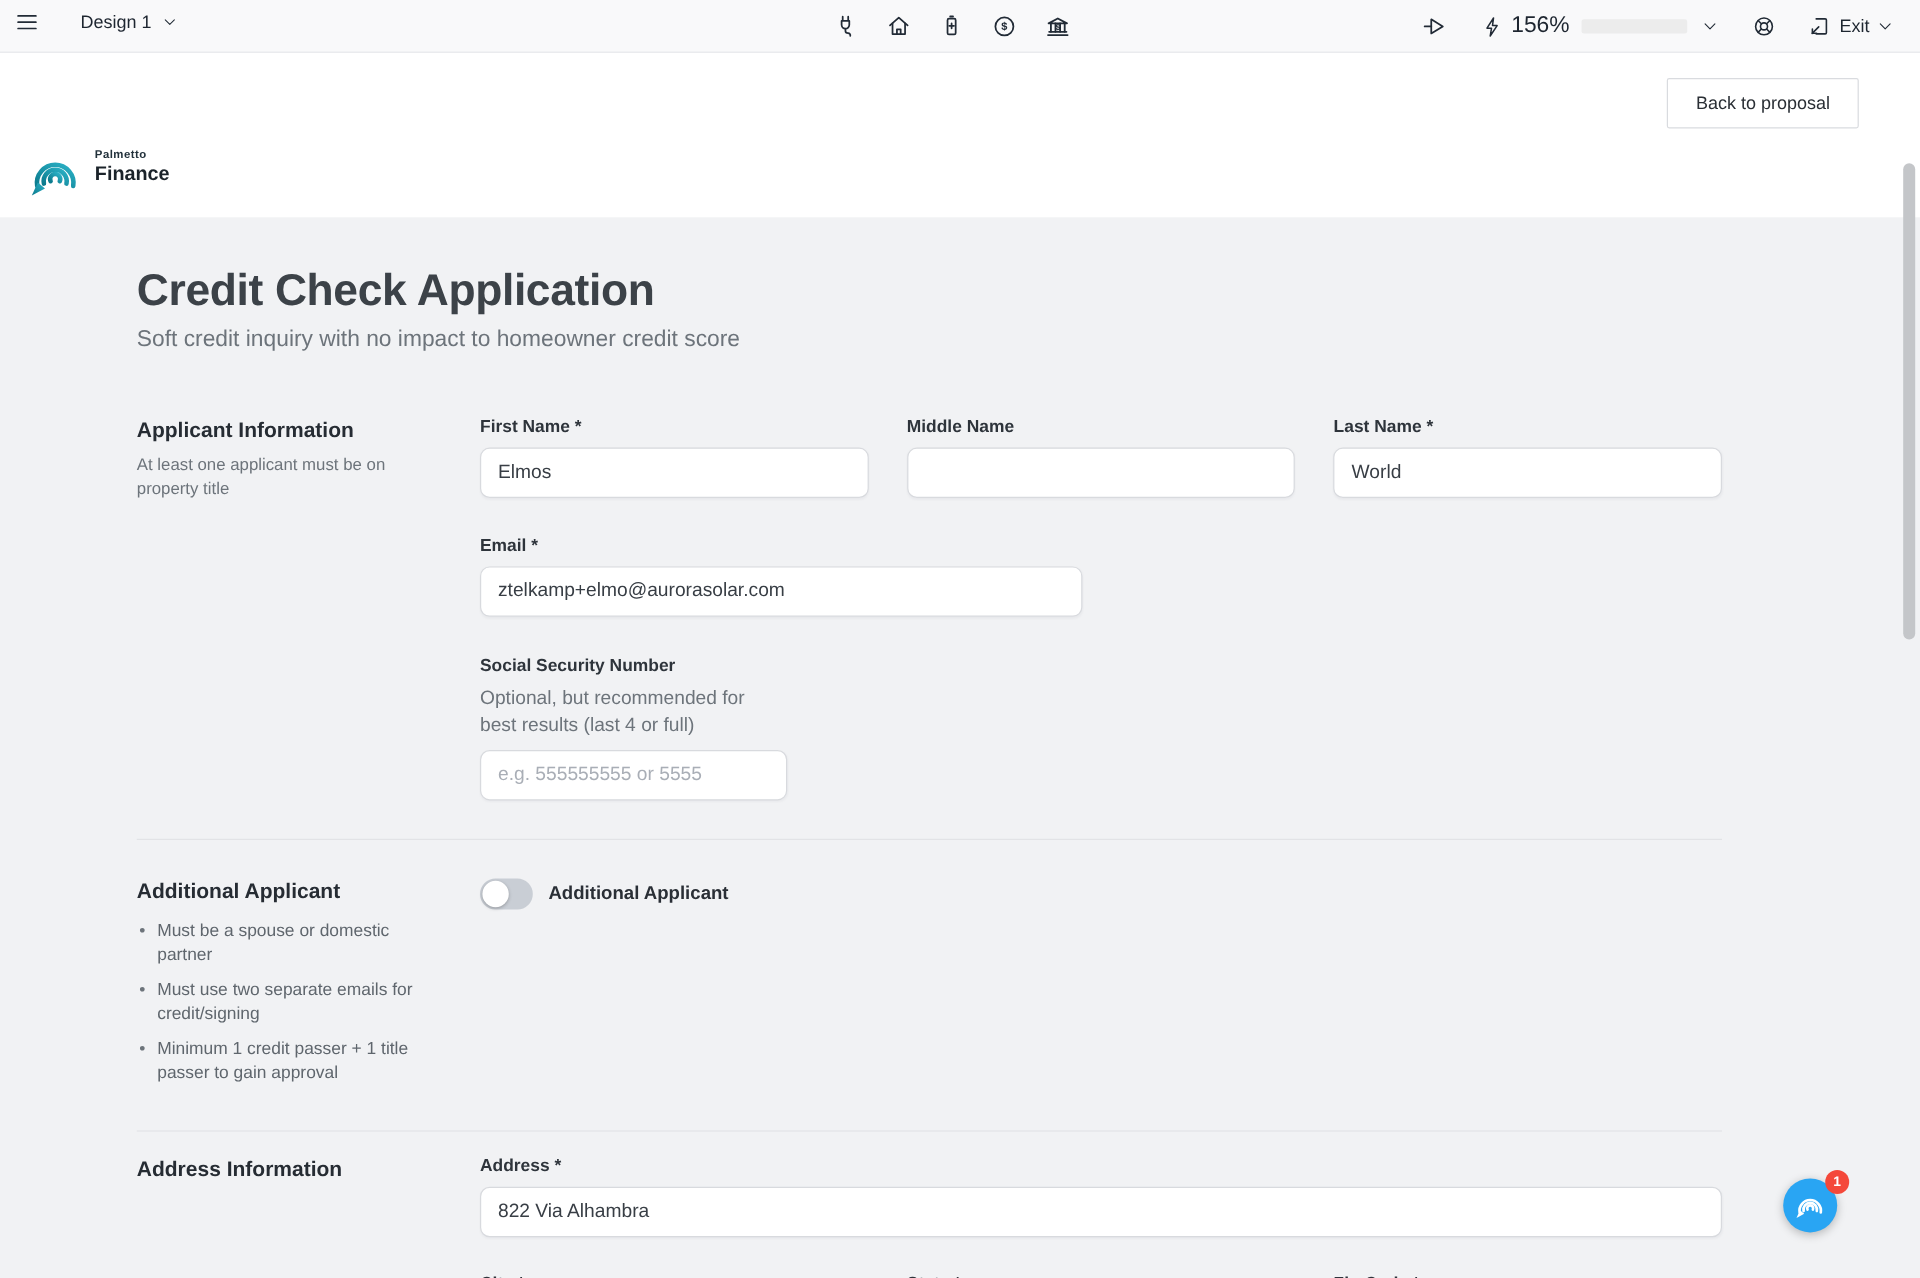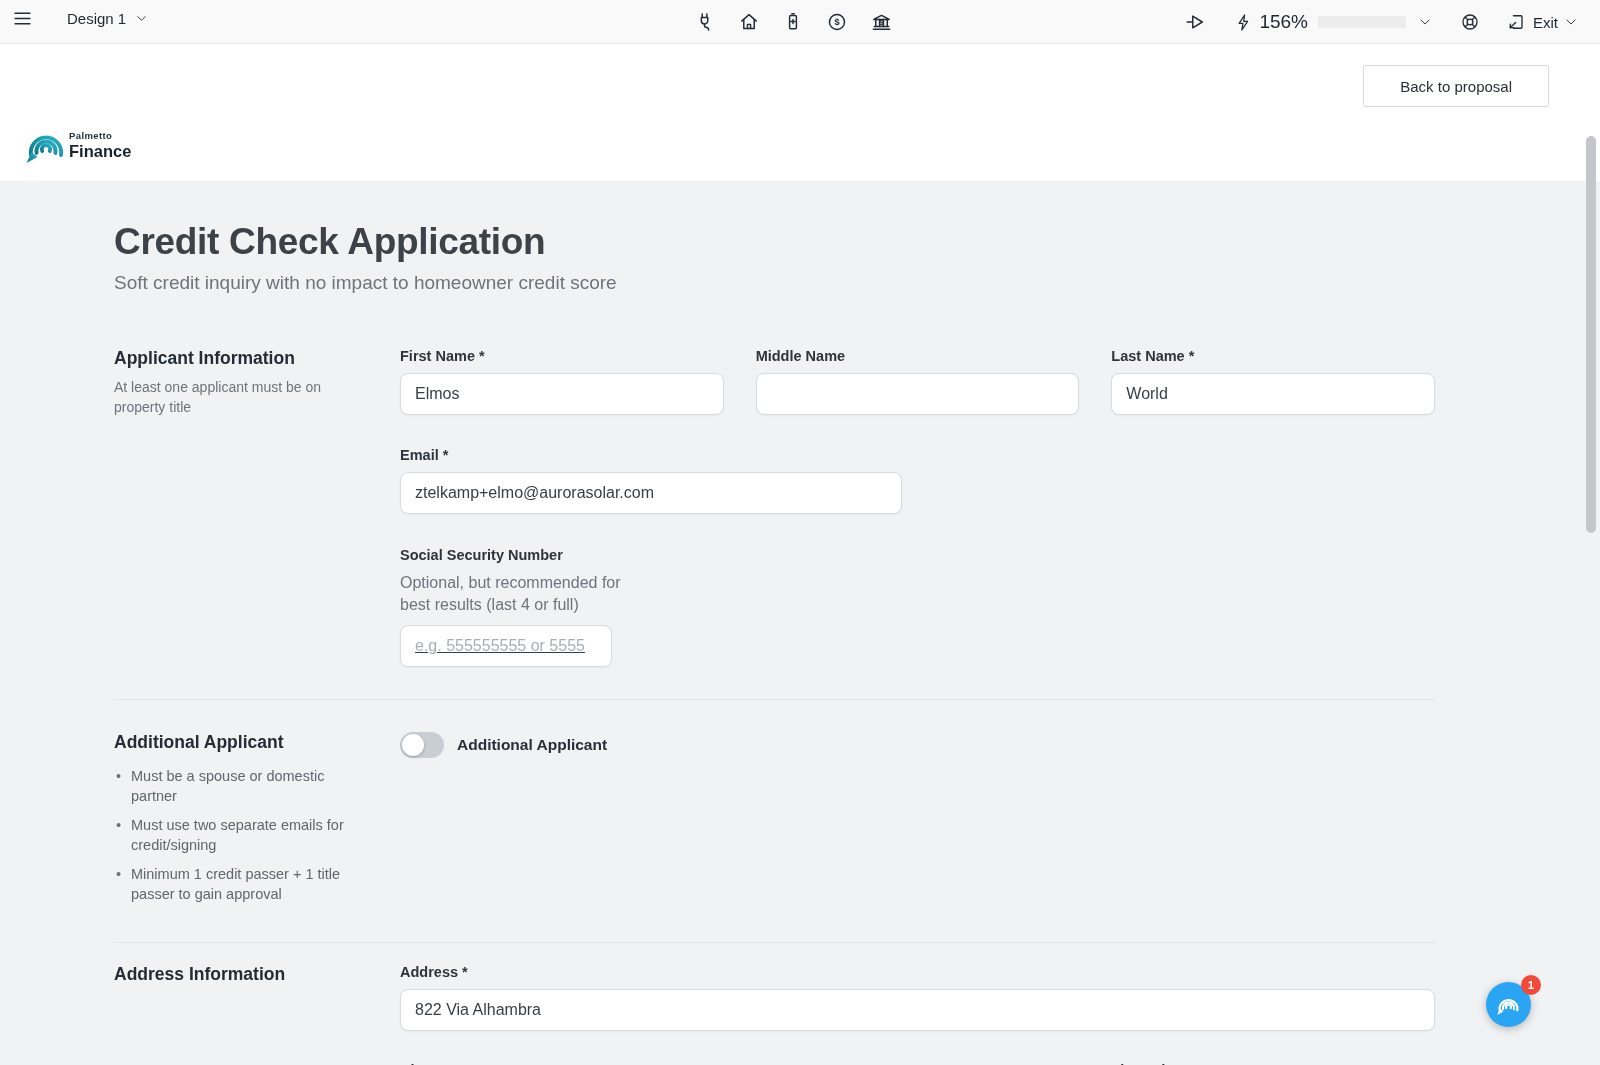--- a/index.html
+++ b/index.html
@@ -14,24 +14,24 @@
   .icon { stroke:#222b36; fill:none; stroke-width:1.6; stroke-linecap:round; stroke-linejoin:round; }
   .design-select { display:flex; align-items:center; gap:9px; margin-left:34px; font-size:15px; color:#1e2630; cursor:pointer; }
   .tb-center { position:absolute; left:694px; top:0; height:44px; display:flex; align-items:center; gap:22px; }
   .tb-right { position:absolute; right:22px; top:0; height:44px; display:flex; align-items:center; }
   .zoom-pct { font-size:19px; color:#1e2630; margin:0 10px 0 6px; }
   .zoom-bar { width:88px; height:12px; background:#ececec; border-radius:2px; padding:1px; }
   .exit-label { font-size:15px; color:#1e2630; margin:0 6px 0 7px; }
 
   
   .band { position:absolute; top:44px; left:0; width:1600px; height:137px; background:#ffffff; z-index:10; }
-  .back-btn { position:absolute; top:21px; right:51px; height:42px; padding:0 36px;
+  .back-btn { position:absolute; top:21px; right:51px; height:42px; padding:0 23px;
               background:#fff; border:1px solid #d9dbdf; border-radius:2px;
               font-family:"Liberation Sans",sans-serif; font-size:15px; color:#2a2f35; cursor:pointer; }
-  .brand { position:absolute; left:23px; top:80px; display:flex; align-items:center; }
+  .brand { position:absolute; left:23px; top:80px; display:flex; align-items:flex-start; gap:10px; }
   .brand-text .bt-top { font-size:9.5px; font-weight:600; letter-spacing:.4px; color:#22313b; }
   .brand-text .bt-bottom { font-size:16.5px; font-weight:700; color:#1b232a; margin-top:1px; }
 
   
   .content { position:absolute; top:181px; left:0; width:1600px; height:884px;
              background:#f1f2f4; padding:40px 165px 0 114px; overflow:hidden; }
   .page-title { font-size:37px; font-weight:600; color:#3c4248; letter-spacing:-.3px; }
   .page-subtitle { font-size:19px; color:#6d747b; margin-top:9px; }
 
   .form-section { display:grid; grid-template-columns:286px 1fr; }
@@ -45,21 +45,21 @@
   .row + .row { margin-top:32px; }
 
   .field label { display:block; font-size:14.5px; font-weight:600; color:#2e343b; margin-bottom:9px; }
   .field input { width:100%; height:42px; background:#fff; border:1px solid #d8dade; border-radius:8px;
                  padding:11px 14px; font-family:"Liberation Sans",sans-serif; font-size:16px; color:#383e45;
                  box-shadow:0 1px 2px rgba(20,30,40,.04); outline:none; }
   .field input::placeholder { color:#a9aeb6; }
 
   .ssn-block { margin-top:33px; }
   .ssn-helper { font-size:16px; color:#6d747b; line-height:1.35; max-width:246px; margin:3px 0 10px; }
-  .ssn-block input { width:212px;text-decoration:underline; }
+  .ssn-block input { width:256px; }
 
   .divider { border:none; border-top:1px solid #e2e3e6; margin-top:32px; }
 
   .sec-additional { margin-top:32px; }
   .bullet-list { list-style:none; margin-top:13px; }
   .bullet-list li { position:relative; font-size:14.5px; color:#5f666d; line-height:1.38;
                     max-width:232px; padding-left:17px; margin-bottom:9px; }
   .bullet-list li::before { content:"•"; position:absolute; left:2px; top:0; color:#6d747b; }
 
   .toggle-row { display:flex; align-items:center; gap:13px; }

